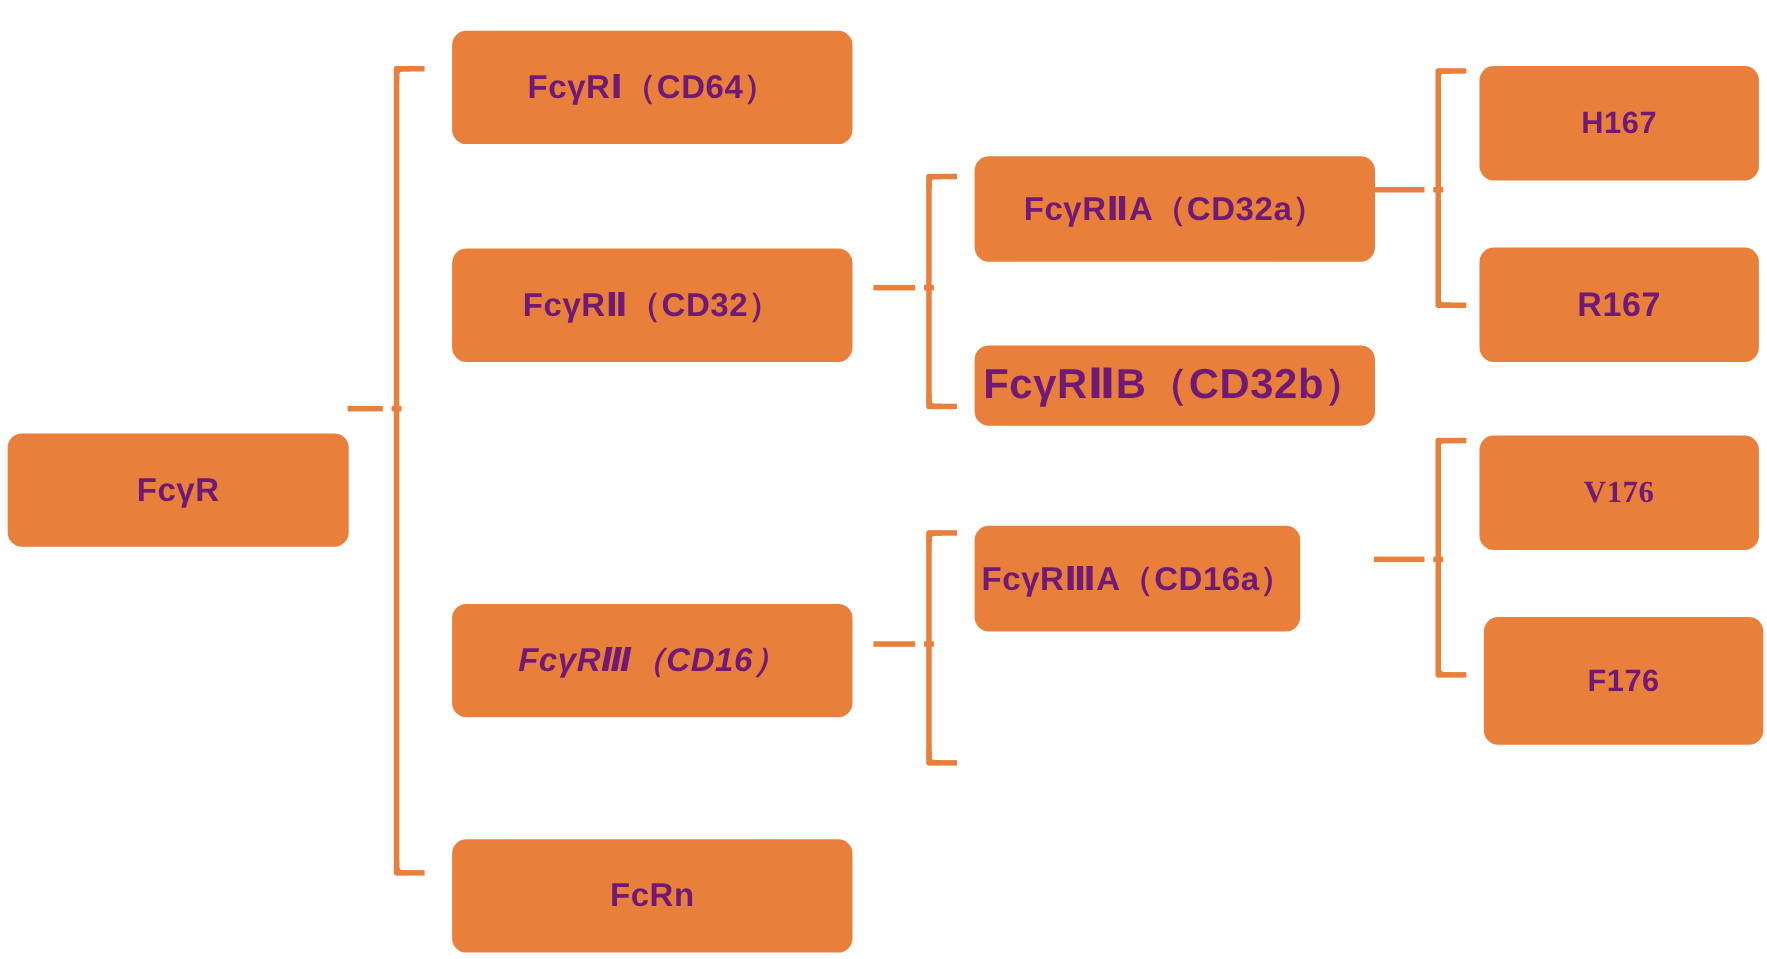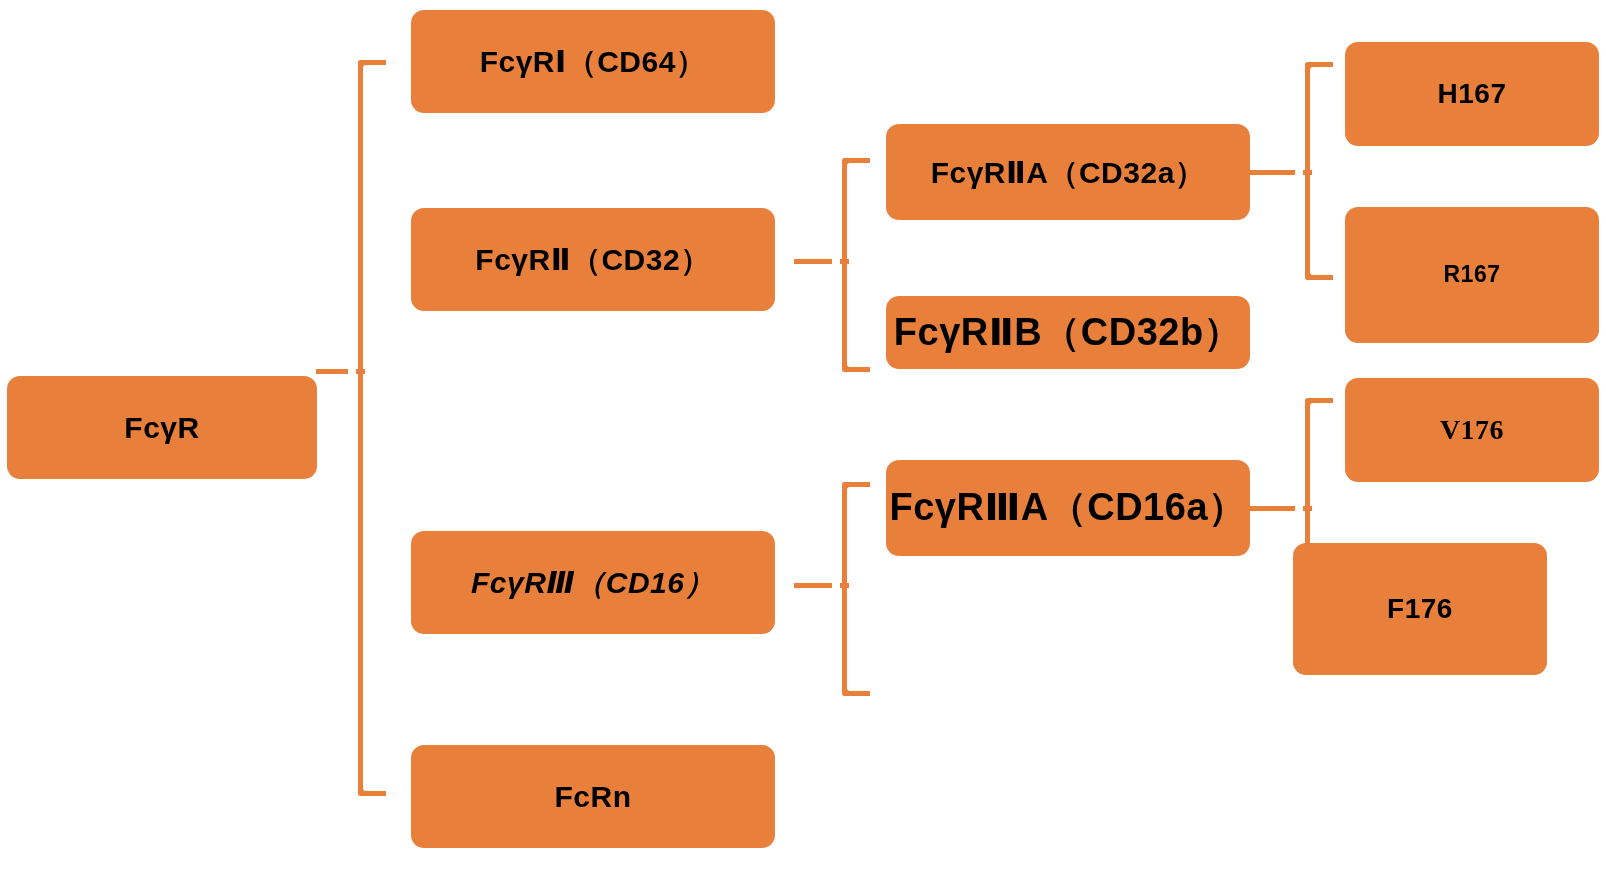--- a/index.html
+++ b/index.html
@@ -13,29 +13,30 @@
     height: 872px;
     background: #ffffff;
     overflow: hidden;
     font-family: "Liberation Sans", "DejaVu Sans", sans-serif;
   }
   .node {
     position: absolute;
     box-sizing: border-box;
     background: #E8803C;
     border-radius: 13px;
-    color: #000000;
+    color: #701a75;
     font-weight: bold;
     display: flex;
     align-items: center;
     justify-content: center;
     text-align: right;
     letter-spacing: 0.5px;
     line-height: 1.1;
     white-space: nowrap;
+    margin-top: 18px;
   }
   .bracket {
     position: absolute;
   }
   .bracket .spine {
     position: absolute;
     left: 10px;
     top: 0;
     bottom: 0;
     width: 5px;
@@ -147,24 +148,24 @@
   <div class="node" style="left:411px; top:208px; width:364px; height:103px; font-size:30px;">FcγRⅡ（CD32）</div>
 
   <div class="node" style="left:411px; top:531px; width:364px; height:103px; font-size:30px;font-style:italic;">FcγRⅢ（CD16）</div>
 
   <div class="node" style="left:411px; top:745px; width:364px; height:103px; font-size:30px;">FcRn</div>
 
   <div class="node" style="left:886px; top:124px; width:364px; height:96px; font-size:30px;">FcγRⅡA（CD32a）</div>
 
   <div class="node" style="left:886px; top:296px; width:364px; height:73px; font-size:38px;">FcγRⅡB（CD32b）</div>
 
-  <div class="node" style="left:886px; top:460px; width:364px; height:96px; font-size:38px;">FcγRⅢA（CD16a）</div>
+  <div class="node" style="left:886px; top:460px; width:296px; height:96px; font-size:30px;">FcγRⅢA（CD16a）</div>
 
 
   <div class="node" style="left:1345px; top:42px; width:254px; height:104px; font-size:28px;">H167</div>
 
-  <div class="node" style="left:1345px; top:207px; width:254px; height:136px; font-size:23px;">R167</div>
+  <div class="node" style="left:1345px; top:207px; width:254px; height:104px; font-size:31px;">R167</div>
 
   <div class="node" style="left:1345px; top:378px; width:254px; height:104px; font-size:28px;font-family:Liberation Serif, serif;">V176</div>
 
-  <div class="node" style="left:1293px; top:543px; width:254px; height:132px; font-size:28px;">F176</div>
+  <div class="node" style="left:1349px; top:543px; width:254px; height:116px; font-size:28px;">F176</div>
 
 </div>
 
 </body></html>

